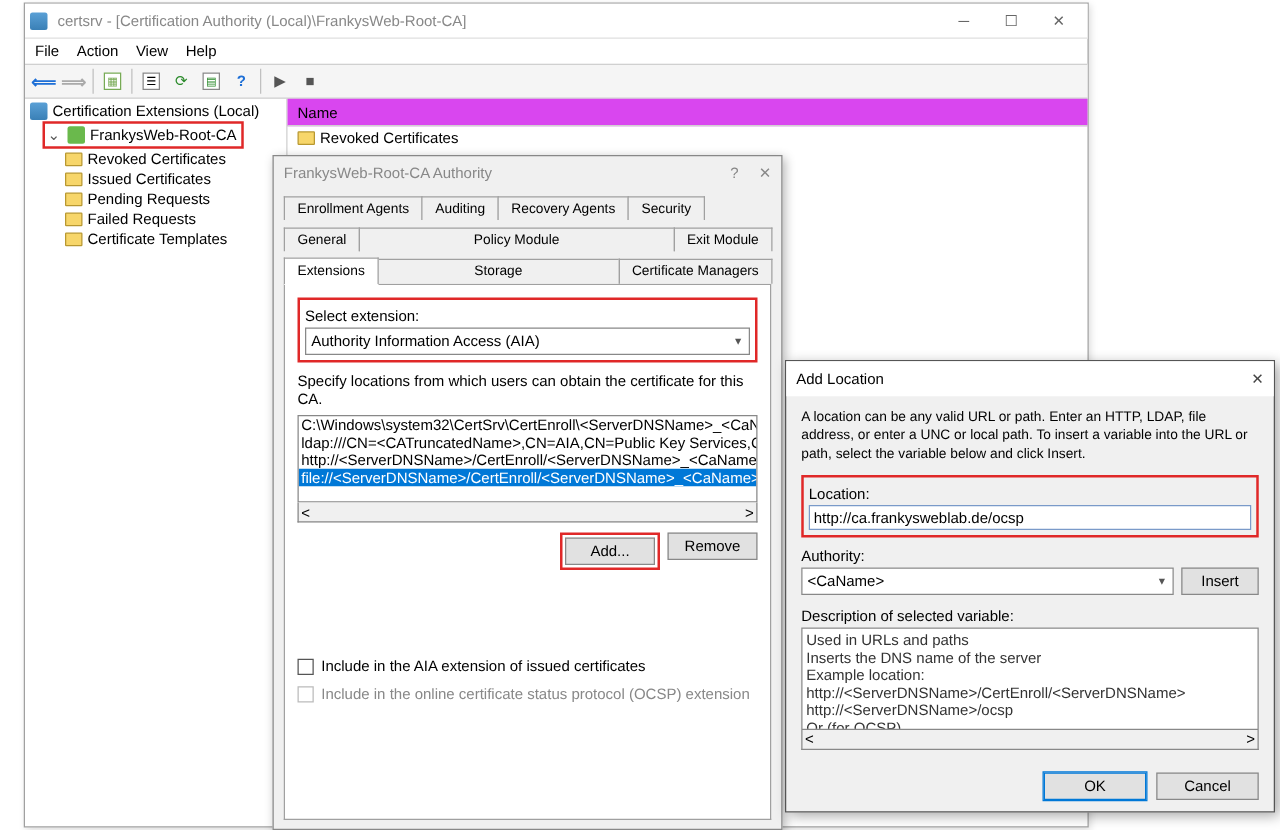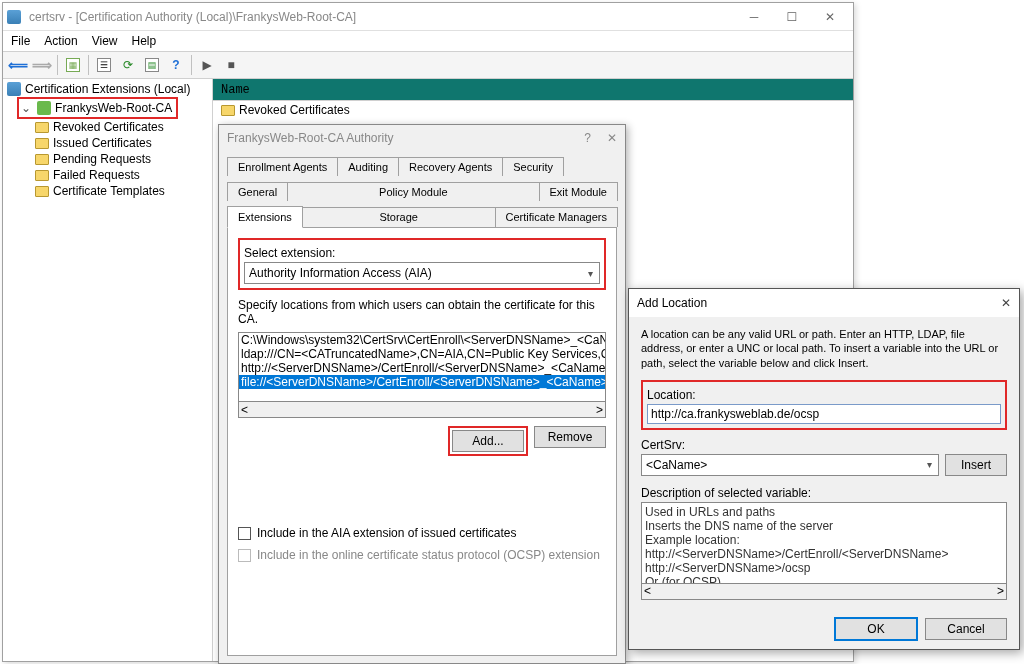--- a/index.html
+++ b/index.html
@@ -10,21 +10,21 @@
   .win-controls { display:flex; }
   .win-btn { width: 38px; height: 24px; display:flex; align-items:center; justify-content:center; color:#666; }
   .menubar { height: 20px; display:flex; gap:14px; padding:0 8px; align-items:center; }
   .menubar span { color:#000; }
   .toolbar { height: 28px; display:flex; align-items:center; gap:2px; padding:0 4px; border-top:1px solid #d0d0d0; border-bottom:1px solid #d0d0d0; background:#f5f5f5;}
   .tb-btn { width:22px; height:22px; display:flex; align-items:center; justify-content:center; border:1px solid transparent; }
   .tb-sep { width:1px; height:20px; background:#c0c0c0; margin:0 2px; }
   .content { display:flex; height: calc(100% - 76px); }
   .leftpane { width:210px; border-right:1px solid #d0d0d0; padding:2px; }
   .rightpane { flex:1; padding:0; }
-  .col-head { height:22px; border-bottom:1px solid #d0d0d0; display:flex; align-items:center; padding:0 8px; background:#0f766e;font-family:Liberation Mono, monospace;}
+  .col-head { height:22px; border-bottom:1px solid #d0d0d0; display:flex; align-items:center; padding:0 8px; background:#d946ef;}
   .tree-item { display:flex; align-items:center; gap:4px; padding:1px 2px; }
   .tree-item.child { padding-left: 30px; }
   .folder { width:14px; height:11px; background:#f7d66a; border:1px solid #b89830; border-radius:1px; }
   .server-ico { width:14px; height:14px; background:linear-gradient(#5aa0d6,#3a80b6); border-radius:2px;}
   .green-ico { width:14px; height:14px; background:#6ab94c; border-radius:2px;}
   .highlight-red { border:2px solid #e02828; padding:1px 2px; }
   
   .props-dialog { position:absolute; left:218px; top:124px; width:408px; height:540px; background:#f0f0f0; border:1px solid #888; box-shadow:2px 2px 8px rgba(0,0,0,0.3); }
   .props-title { height:26px; display:flex; align-items:center; padding:0 8px; }
   .props-title .t { flex:1; color:#888; }
@@ -52,21 +52,21 @@
   .addloc .titlebar2 .t { flex:1; font-weight:400;}
   .addloc-body { padding:10px 12px; }
   .textinput { width:100%; height:20px; border:1px solid #7a9ac9; background:#fff; padding:0 3px; outline:none;}
   .desc-box { width:100%; height:82px; border:1px solid #888; background:#fff; padding:2px 3px; font-size:11px; color:#333; overflow:hidden;}
   .arrow { font-size:14px; font-weight:bold;}
   .small-ico { width:14px; height:14px; border:1px solid #888; background:#fff; display:inline-flex; align-items:center; justify-content:center; font-size:9px;}
 </style>
 </head>
 <body>
 
-<div class="window" style="left:2px; top:2px; width:852px; height:660px;">
+<div class="window" style="left:19px; top:2px; width:852px; height:660px;">
   <div class="titlebar">
     <span class="server-ico" style="margin-right:4px;"></span>
     <span class="title">certsrv - [Certification Authority (Local)\FrankysWeb-Root-CA]</span>
     <div class="win-controls">
       <div class="win-btn">─</div>
       <div class="win-btn">☐</div>
       <div class="win-btn close">✕</div>
     </div>
   </div>
   <div class="menubar">
@@ -215,21 +215,21 @@
   <div class="titlebar2">
     <span class="t">Add Location</span>
     <span style="color:#444;">✕</span>
   </div>
   <div class="addloc-body">
     <div style="font-size:11px; line-height:1.3; margin-bottom:10px;">A location can be any valid URL or path. Enter an HTTP, LDAP, file address, or enter a UNC or local path. To insert a variable into the URL or path, select the variable below and click Insert.</div>
     <div class="highlight-red" style="padding:4px; margin-bottom:8px;">
       <div class="label">Location:</div>
       <input class="textinput" value="http://ca.frankysweblab.de/ocsp" style="">
     </div>
-    <div class="label">CertSrv:</div>
+    <div class="label">Authority:</div>
     <div style="display:flex; gap:6px; align-items:center;">
       <div class="combo" style="flex:1;">
         <span>&lt;CaName&gt;</span>
       </div>
       <button class="btn" style="min-width:62px;">Insert</button>
     </div>
     <div class="label" style="margin-top:10px;">Description of selected variable:</div>
     <div class="desc-box">
       <div>Used in URLs and paths</div>
       <div>Inserts the DNS name of the server</div>

